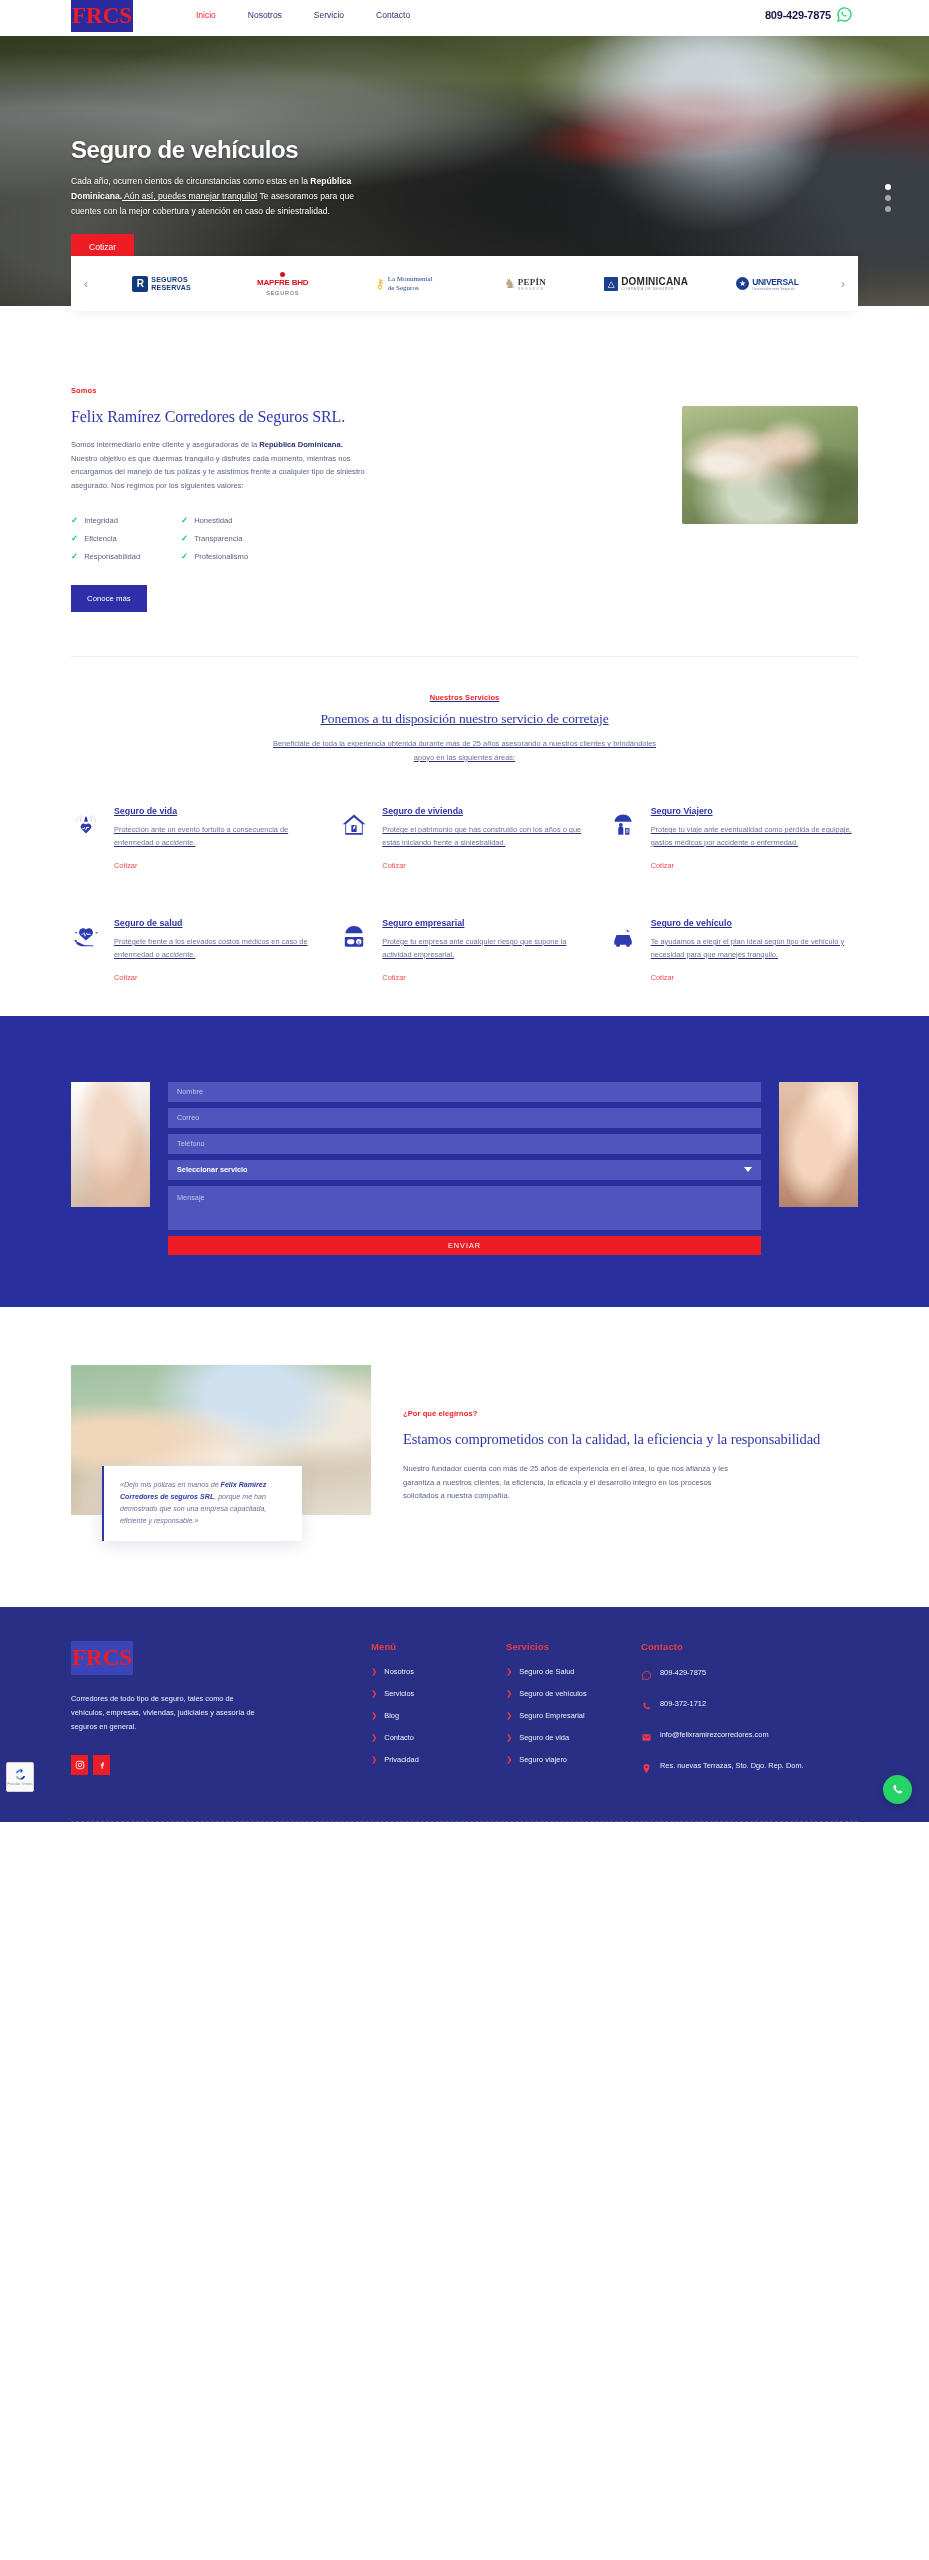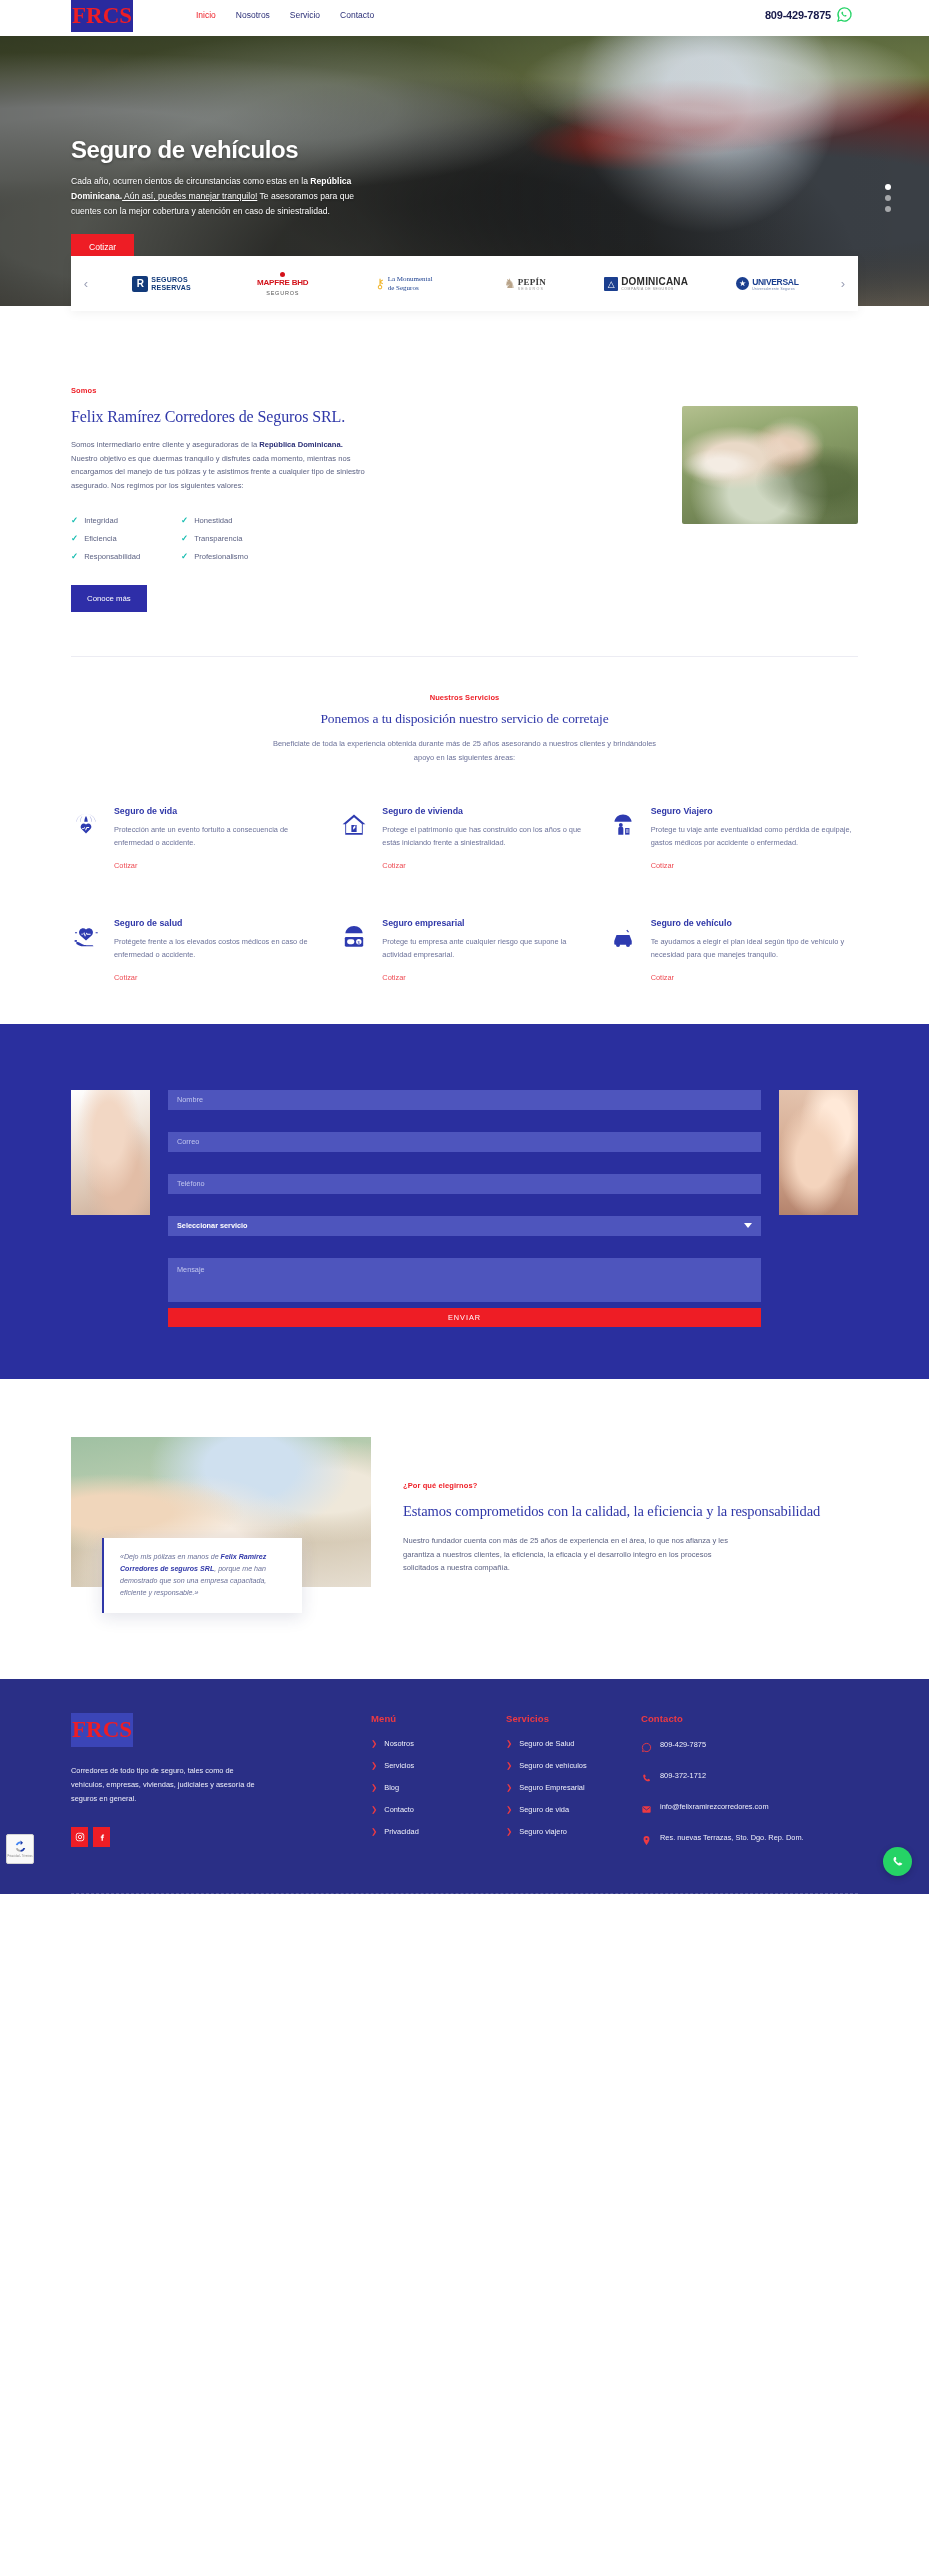--- a/index.html
+++ b/index.html
@@ -35,21 +35,21 @@
     font-family: "Liberation Serif", serif;
     font-weight: bold;
     font-size: 23px;
     color: #ee1d25;
     letter-spacing: 0px;
     line-height: 1;
   }
   .nav {
     position: absolute;
     left: 196px; top: 10px;
-    display: flex; gap: 20px;
+    display: flex; gap: 32px;
     font-size: 8.5px;
   }
   .nav a { text-decoration: none; color: #2b2f77; }
   .nav a.active { color: #ee1d25; }
   .header-phone {
     position: absolute;
     right: 76px; top: 6px;
     display: flex; align-items: center; gap: 5px;
   }
   .header-phone .num {
@@ -230,21 +230,21 @@
   }
   .photo-grain { width:100%;height:100%;border-radius:2px;
     background:
       radial-gradient(ellipse at 22% 50%, rgba(255,255,255,.5) 0 8%, rgba(0,0,0,0) 20%),
       radial-gradient(ellipse at 62% 30%, rgba(255,245,235,.4) 0 8%, rgba(0,0,0,0) 22%),
       radial-gradient(ellipse at 80% 64%, rgba(60,80,40,.45) 0 14%, rgba(0,0,0,0) 34%);
   }
   .divider { width: 787px; margin: 44px auto 0; height: 1px; background: #ececf3; }
 
   
-  .services { padding: 36px 0 40px; }
+  .services { padding: 36px 0 32px; text-decoration: underline; }
   .svc-head { text-align: center; width: 560px; margin: 0 auto; }
   .svc-head .h2-serif { font-size: 13.5px; margin-top: 9px; }
   .svc-head .sub {
     font-size: 7.5px; color: #6b7199; line-height: 1.8; margin-top: 10px;
     width: 400px; margin-left: auto; margin-right: auto;
   }
   .svc-grid {
     width: 787px; margin: 42px auto 0;
     display: grid; grid-template-columns: repeat(3, 1fr);
     row-gap: 46px; column-gap: 18px;
@@ -296,21 +296,21 @@
     background:
       radial-gradient(ellipse at 44% 56%, #f4d4bd 0 28%, rgba(0,0,0,0) 58%),
       radial-gradient(ellipse at 70% 28%, #ffe9d8 0 20%, rgba(0,0,0,0) 44%),
       linear-gradient(190deg, #e6c7b2 0%, #d9b29a 40%, #c79a82 75%, #b4826c 100%);
   }
   .q-form { flex: 1; }
   .fld {
     width: 100%; height: 20px;
     background: #4e55bd; border: none;
     color: #ffffff; font-size: 7.3px;
-    padding: 8px 9px; margin-bottom: 22px;
+    padding: 8px 9px; margin-bottom: 6px;
     font-family: "Liberation Sans", sans-serif;
     display: flex; align-items: center;
   }
   .fld::placeholder { color: #c2c7ef; }
   .fld-sel {
     position: relative;
     font-weight: bold; color: #ffffff;
   }
   .fld-sel .caret {
     position: absolute; right: 9px; top: 7px;

